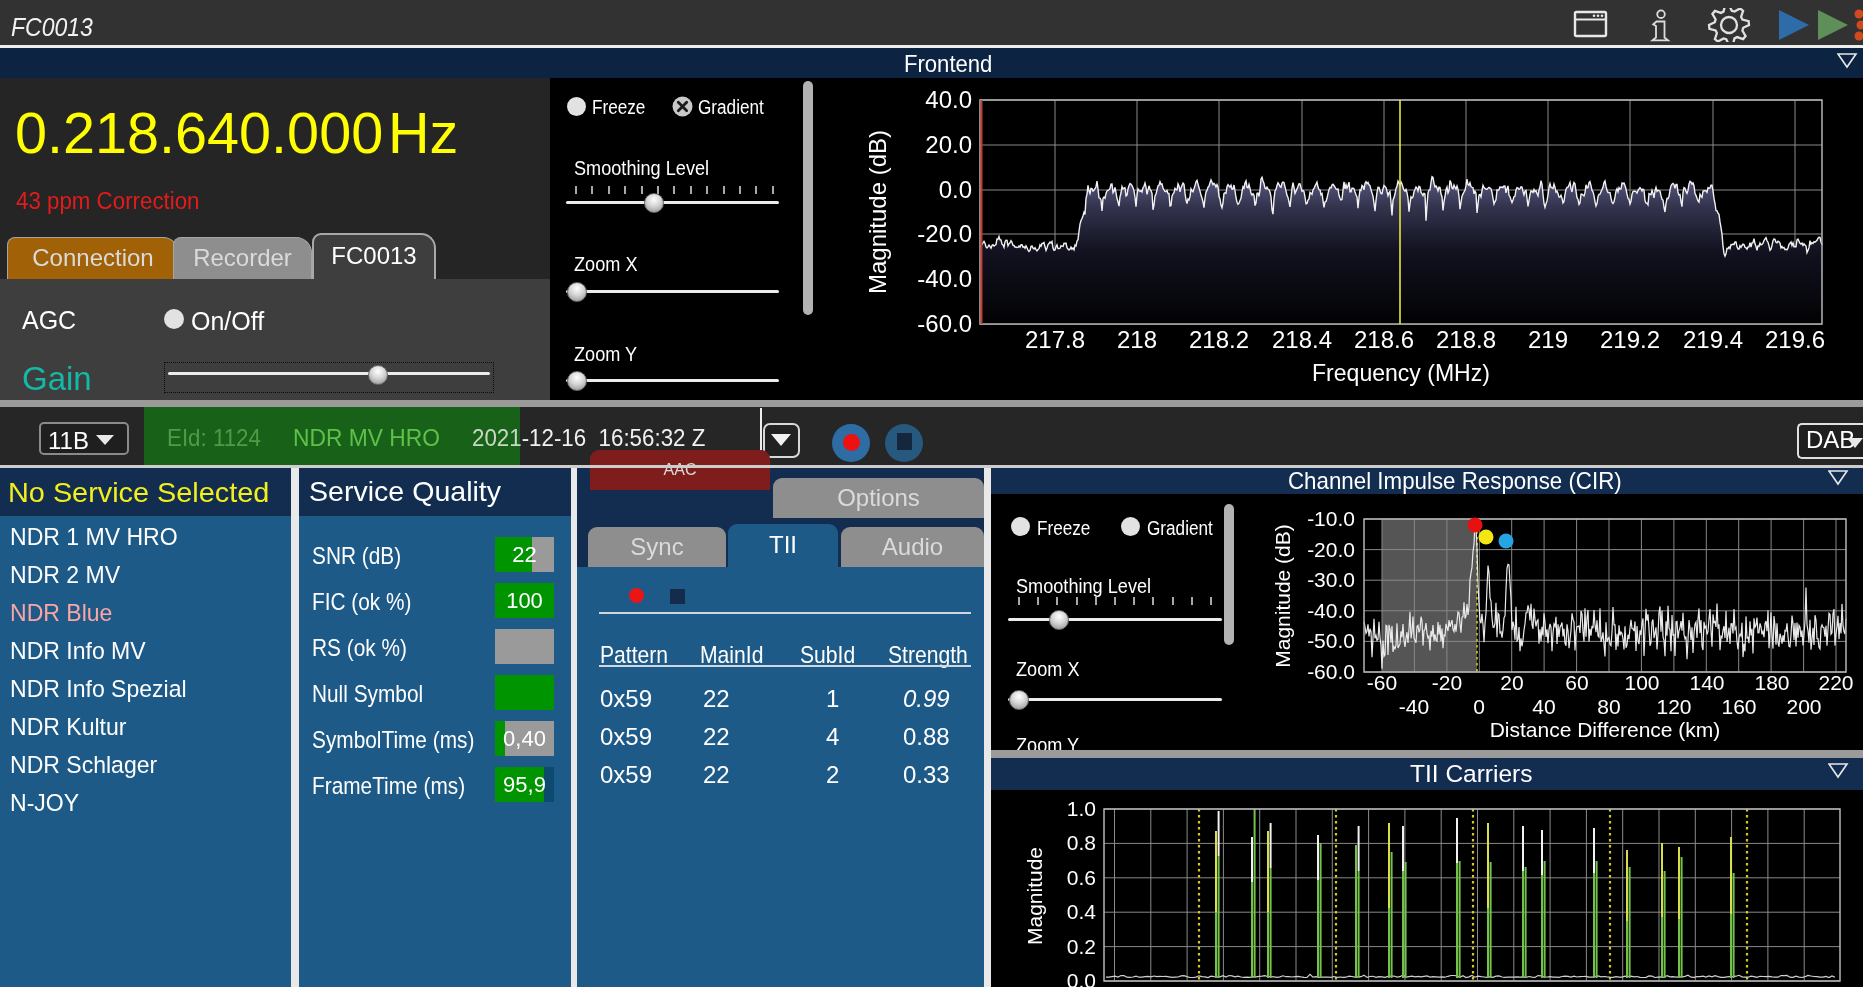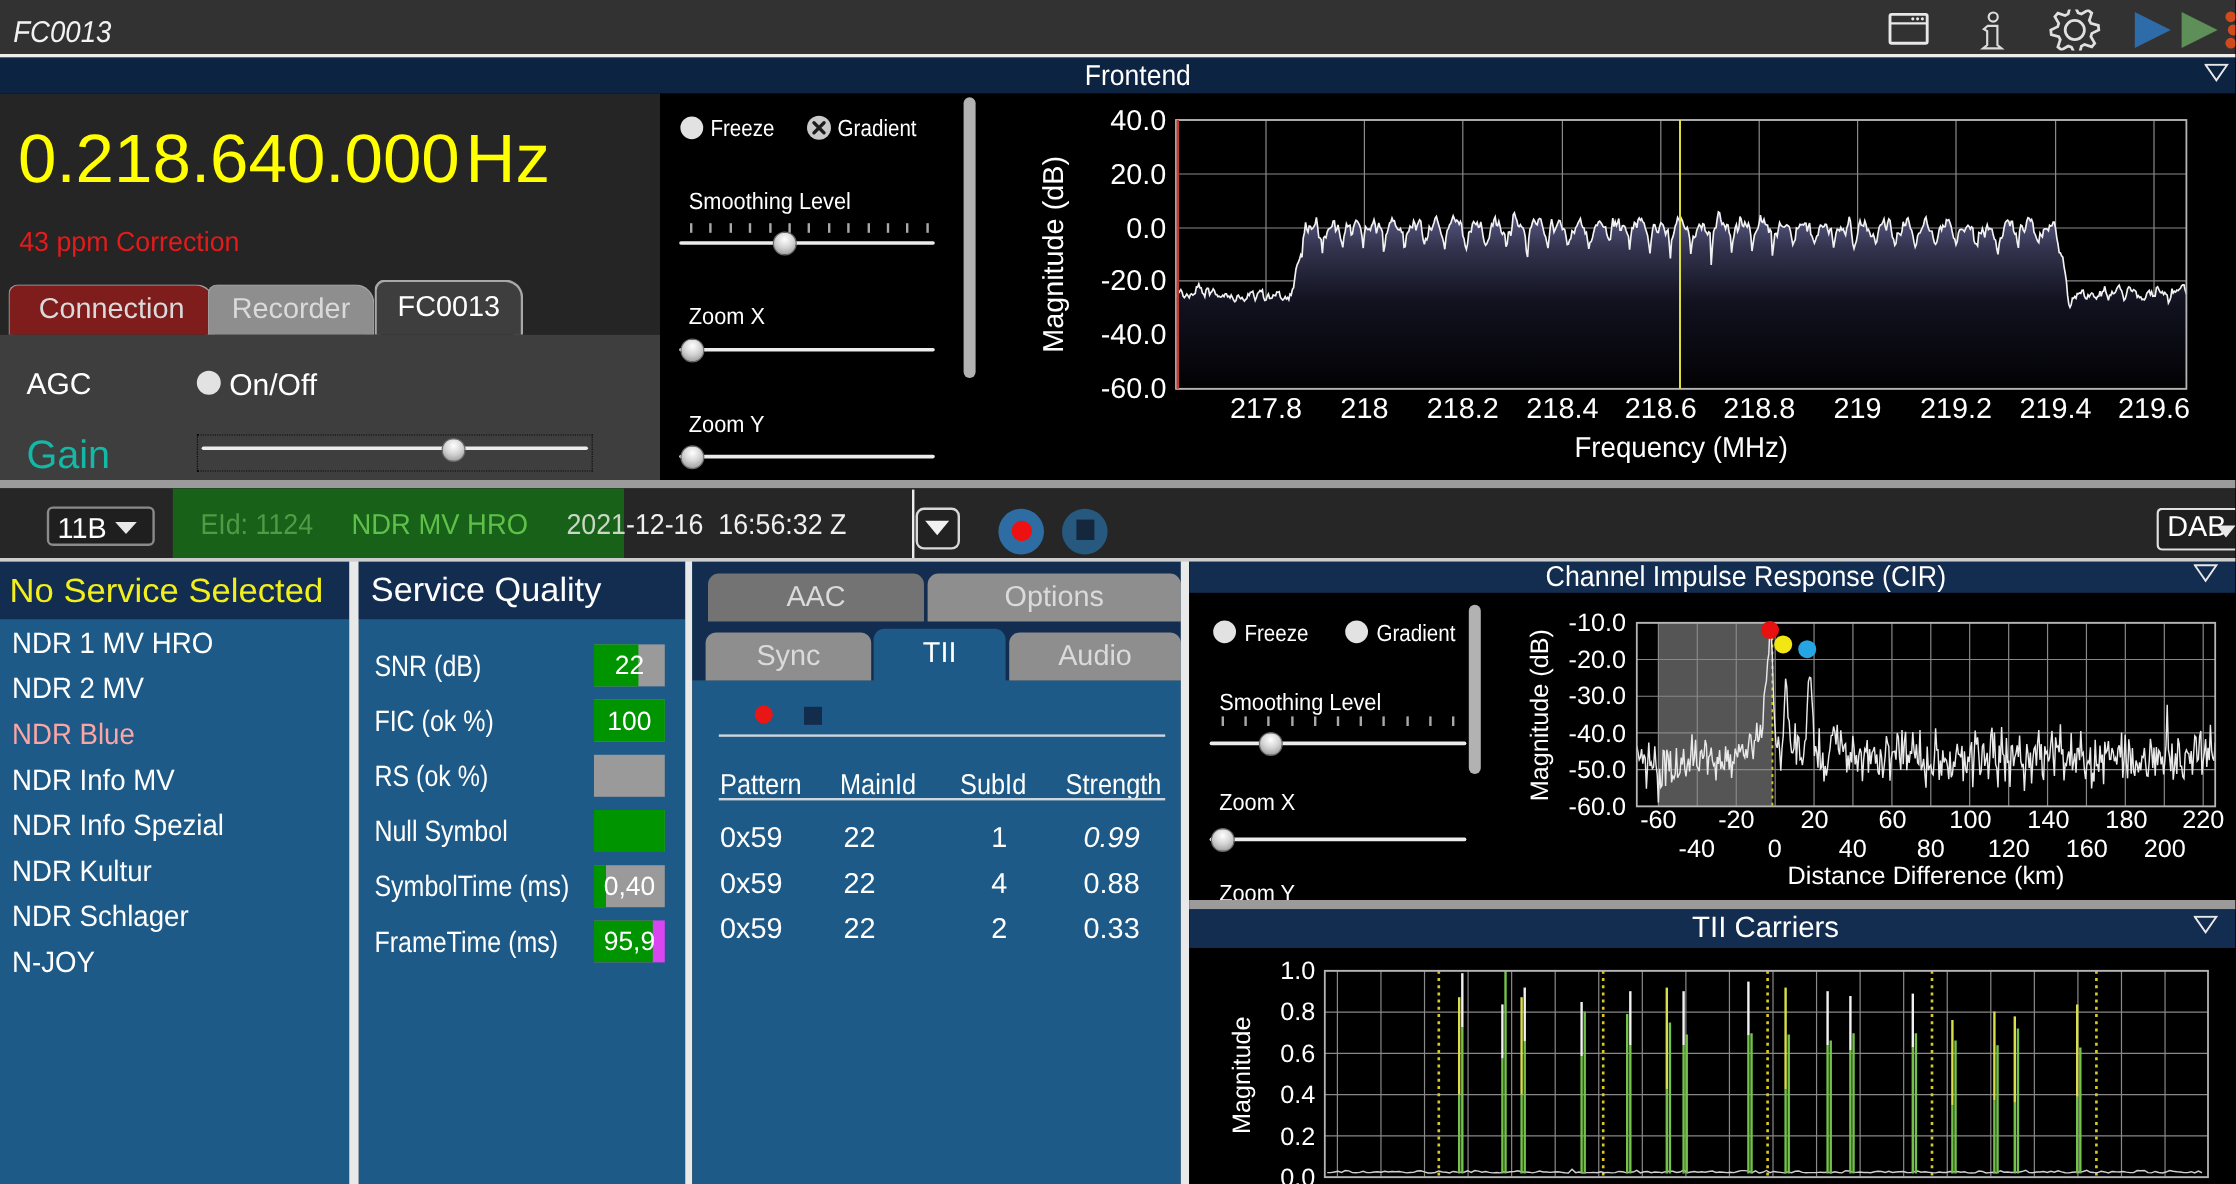--- a/index.html
+++ b/index.html
@@ -42,21 +42,21 @@
 <div class="abs" style="left:0;top:45px;width:1863px;height:3px;background:#ededed"></div>
 <div class="abs" style="left:0;top:48px;width:1863px;height:30px;background:#0c2342"></div>
 <div class="abs" style="left:904px;top:49.8px;font-size:24px;line-height:28px;color:#fff;"><span class="cx" style="transform:scaleX(0.92);">Frontend</span></div>
 <svg class="abs" style="left:1837px;top:53px" width="21" height="16">
       <path d="M1,1 L19,1 L10.0,14Z" fill="none" stroke="#e8e8e8" stroke-width="1.6"></path>
     </svg>
 <div class="abs" style="left:0;top:78px;width:550px;height:322px;background:#252525"></div>
 <div class="abs" style="left:550px;top:78px;width:1313px;height:322px;background:#000"></div>
 <div class="abs" style="left:15px;top:100.0px;font-size:57px;line-height:66px;color:#ffff00;"><span class="cx" style="transform:scaleX(1.01);">0.218.640.000​ Hz</span></div>
 <div class="abs" style="left:16px;top:188.0px;font-size:23px;line-height:27px;color:#e41b1b;"><span class="cx" style="transform:scaleX(0.97);">43 ppm Correction</span></div>
-<div class="abs" style="left:7px;top:237px;width:172px;height:42px;background:#7f1d1d;border:1px solid #a6a6a6;border-bottom:none;border-radius:8px 16px 0 0;color:#dadada;font-size:24px;text-align:center;line-height:40px">Connection</div>
+<div class="abs" style="left:7px;top:237px;width:172px;height:42px;background:#a16207;border:1px solid #a6a6a6;border-bottom:none;border-radius:8px 16px 0 0;color:#dadada;font-size:24px;text-align:center;line-height:40px">Connection</div>
 <div class="abs" style="left:173px;top:237px;width:139px;height:42px;background:#8e8e8e;border:1px solid #a6a6a6;border-bottom:none;border-radius:8px 16px 0 0;color:#dadada;font-size:24px;text-align:center;line-height:40px">Recorder</div>
 <div class="abs" style="left:312px;top:233px;width:124px;height:46px;background:#3e3e3e;border:2px solid #a8a8a8;border-bottom:none;border-radius:9px 15px 0 0;color:#fff;font-size:24px;text-align:center;line-height:42px">FC0013</div>
 <div class="abs" style="left:0;top:279px;width:550px;height:121px;background:#3e3e3e"></div>
 <div class="abs" style="left:22px;top:305.6px;font-size:25px;line-height:29px;color:#fff;"><span class="cx" style="">AGC</span></div>
 <div class="abs radio" style="left:164px;top:309px;width:20px;height:20px"></div>
 <div class="abs" style="left:191px;top:306.6px;font-size:25px;line-height:29px;color:#fff;"><span class="cx" style="">On/Off</span></div>
 <div class="abs" style="left:22px;top:363.6px;font-size:33px;line-height:29px;color:#14b8a6;"><span class="cx" style="">Gain</span></div>
 <div class="abs" style="left:164px;top:362px;width:330px;height:31px;border:1px dotted #0a0a0a"></div>
 <div class="abs groove" style="left:168px;top:372px;width:322px"></div>
 <div class="abs handle" style="left:368px;top:365px"></div>
@@ -203,28 +203,28 @@
 <div class="abs" style="left:495px;top:675px;width:59px;height:35px;background:#9a9a9a">
       <div style="position:absolute;left:0;top:0;width:59px;height:35px;background:#009400"></div>
       <div style="position:absolute;left:0;top:0;width:59px;height:35px;line-height:35px;text-align:center;color:#fff;font-size:22px"></div>
     </div>
 <div class="abs" style="left:312px;top:725.7px;font-size:24.5px;line-height:28px;color:#fff;"><span class="cx" style="transform:scaleX(0.85);">SymbolTime (ms)</span></div>
 <div class="abs" style="left:495px;top:721px;width:59px;height:35px;background:#9a9a9a">
       <div style="position:absolute;left:0;top:0;width:10px;height:35px;background:#009400"></div>
       <div style="position:absolute;left:0;top:0;width:59px;height:35px;line-height:35px;text-align:center;color:#fff;font-size:22px">0,40</div>
     </div>
 <div class="abs" style="left:312px;top:771.7px;font-size:24.5px;line-height:28px;color:#fff;"><span class="cx" style="transform:scaleX(0.85);">FrameTime (ms)</span></div>
-<div class="abs" style="left:495px;top:767px;width:59px;height:35px;background:#d946ef">
+<div class="abs" style="left:495px;top:767px;width:59px;height:35px;background:#0c4a6e">
       <div style="position:absolute;left:0;top:0;width:49px;height:35px;background:#009400"></div>
       <div style="position:absolute;left:0;top:0;width:59px;height:35px;line-height:35px;text-align:center;color:#fff;font-size:22px">95,9</div>
     </div>
 <div class="abs" style="left:571px;top:466px;width:6px;height:521px;background:#e9e9e9"></div>
 <div class="abs" style="left:577px;top:466px;width:407px;height:521px;background:#1e5a87"></div>
 <div class="abs" style="left:577px;top:468px;width:407px;height:99px;background:#122d50"></div>
-<div class="abs" style="left:590px;top:478px;width:180px;height:40px;line-height:40px;background:#737373;border-radius:9px 9px 0 0;color:#dadada;font-size:24px;text-align:center">AAC</div>
+<div class="abs" style="left:590px;top:450px;width:180px;height:40px;line-height:40px;background:#7f1d1d;border-radius:9px 9px 0 0;color:#dadada;font-size:16px;text-align:center">AAC</div>
 <div class="abs" style="left:773px;top:478px;width:211px;height:40px;line-height:40px;background:#8e8e8e;border-radius:9px 9px 0 0;color:#dadada;font-size:24px;text-align:center">Options</div>
 <div class="abs" style="left:588px;top:527px;width:138px;height:40px;line-height:40px;background:#8e8e8e;border-radius:9px 9px 0 0;color:#dadada;font-size:24px;text-align:center">Sync</div>
 <div class="abs" style="left:728px;top:524px;width:110px;height:44px;background:#1e5a87;border-radius:9px 9px 0 0;color:#fff;font-size:24px;text-align:center;line-height:42px">TII</div>
 <div class="abs" style="left:841px;top:527px;width:143px;height:40px;line-height:40px;background:#8e8e8e;border-radius:9px 9px 0 0;color:#dadada;font-size:24px;text-align:center">Audio</div>
 <div class="abs" style="left:629px;top:588px;width:15px;height:15px;border-radius:50%;background:#ea1515"></div>
 <div class="abs navsq" style="left:670px;top:589px;width:15px;height:15px"></div>
 <div class="abs" style="left:599px;top:612px;width:372px;height:2px;background:#cfd6dd"></div>
 <div class="abs" style="left:600px;top:640.8px;font-size:24px;line-height:28px;color:#fff;"><span class="cx" style="transform:scaleX(0.88);">Pattern</span></div>
 <div class="abs" style="left:700px;top:640.8px;font-size:24px;line-height:28px;color:#fff;"><span class="cx" style="transform:scaleX(0.88);">MainId</span></div>
 <div class="abs" style="left:800px;top:640.8px;font-size:24px;line-height:28px;color:#fff;"><span class="cx" style="transform:scaleX(0.88);">SubId</span></div>

